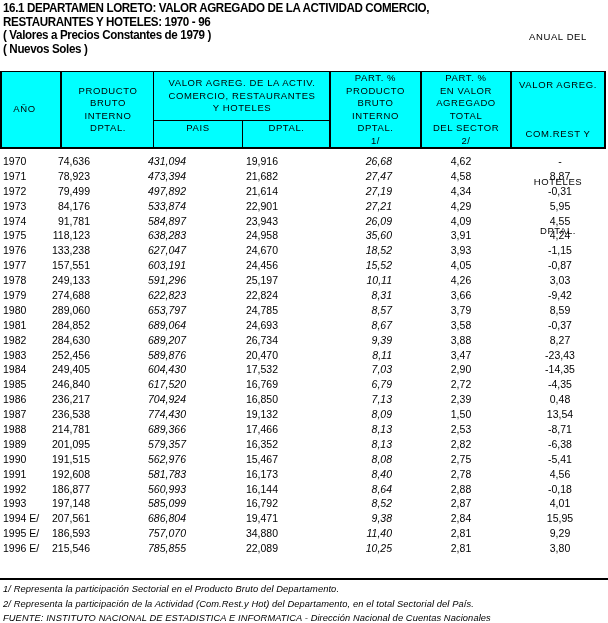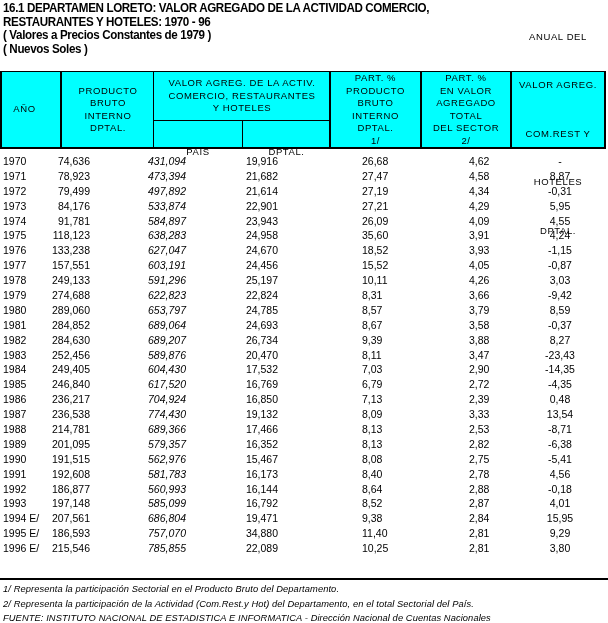--- a/index.html
+++ b/index.html
@@ -10,30 +10,30 @@
   .title div { height: 13.5px; }
   .hdr { position: absolute; left: 0; top: 71px; width: 606px; height: 78px;
          background: #00ffff; border-top: 1px solid #000; border-bottom: 2px solid #000;
          border-left: 2px solid #000; border-right: 2px solid #000; box-sizing: border-box; }
   .hcell { position: absolute; top: 0; height: 100%; display: flex; flex-direction: column;
            align-items: center; justify-content: center; font-size: 9.5px; letter-spacing: 0.6px;
            line-height: 12.5px; text-align: center; box-sizing: border-box; white-space: nowrap; }
   .vline { position: absolute; top: 0; height: 100%; width: 2px; background: #000; }
   .vline.thin { width: 1px; }
   .hline { position: absolute; height: 1px; background: #000; }
-  .sub { position: absolute; font-size: 9.5px; letter-spacing: 0.6px; text-align: center; margin-top: 24px; }
+  .sub { position: absolute; font-size: 9.5px; letter-spacing: 0.6px; text-align: center; }
   .rows { position: absolute; left: 0; top: 155px; width: 608px; }
   .row { position: relative; height: 14.9px; font-size: 10.5px; padding-left: 23px; }
   .row span { position: absolute; top: 0; white-space: nowrap; }
   .c0 { left: 3px; }
   .c1 { right: 518px; text-align: right; }
   .c2 { right: 422px; text-align: right; font-style: italic; }
   .c3 { right: 330px; text-align: right; }
-  .c4 { left: 362px; width: 30px; text-align: left; }
-  .c5 { left: 469px; width: 30px; text-align: left; }
+  .c4 { left: 362px; width: 30px; text-align: right; font-style: italic; }
+  .c5 { left: 446px; width: 30px; text-align: center; }
   .c6 { left: 540px; width: 40px; text-align: center; }
   .rule { position: absolute; left: 0; top: 578px; width: 608px; height: 2px; background: #000; }
   .notes { position: absolute; left: 3px; top: 582px; font-size: 9.3px; font-style: italic;
            line-height: 14.5px; white-space: nowrap; letter-spacing: 0.1px; }
 </style>
 </head>
 <body>
 
 <div class="title">
   <div>16.1  DEPARTAMEN LORETO: VALOR AGREGADO DE LA ACTIVIDAD COMERCIO,</div>
@@ -250,21 +250,21 @@
       <span class="c4">7,13</span>
       <span class="c5">2,39</span>
       <span class="c6">0,48</span>
     </div>
     <div class="row">
       <span class="c0">1987</span>
       <span class="c1">236,538</span>
       <span class="c2">774,430</span>
       <span class="c3">19,132</span>
       <span class="c4">8,09</span>
-      <span class="c5">3,33</span>
+      <span class="c5">1,50</span>
       <span class="c6">13,54</span>
     </div>
     <div class="row">
       <span class="c0">1988</span>
       <span class="c1">214,781</span>
       <span class="c2">689,366</span>
       <span class="c3">17,466</span>
       <span class="c4">8,13</span>
       <span class="c5">2,53</span>
       <span class="c6">-8,71</span>

